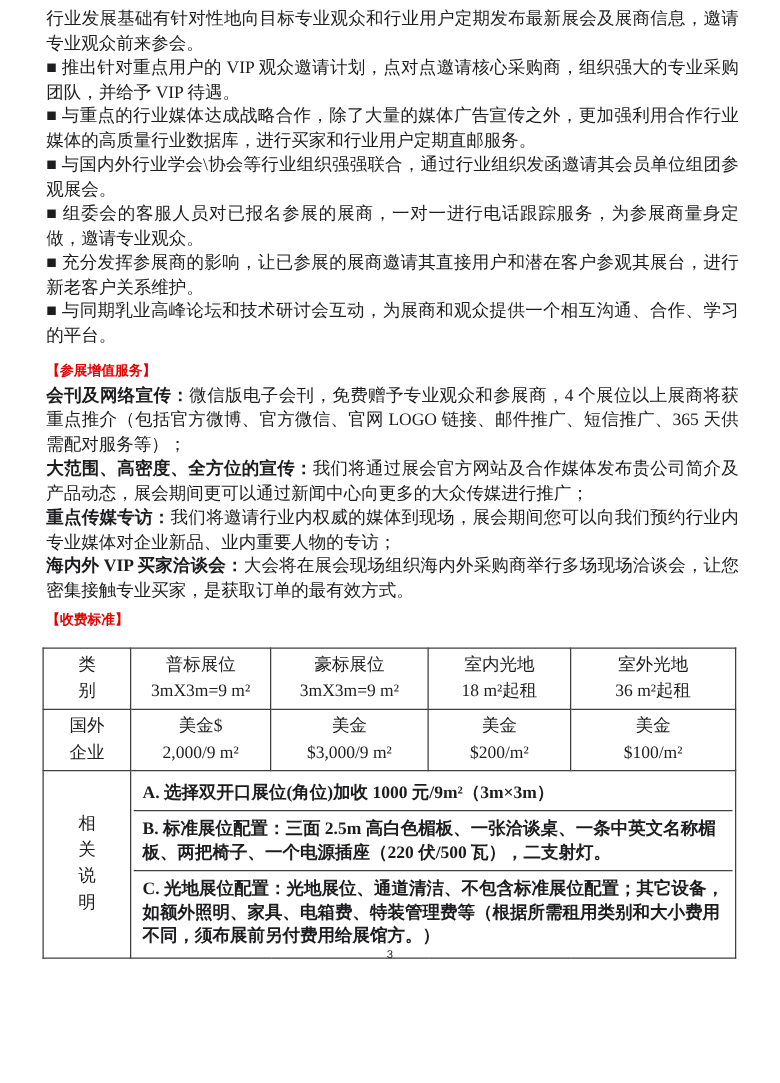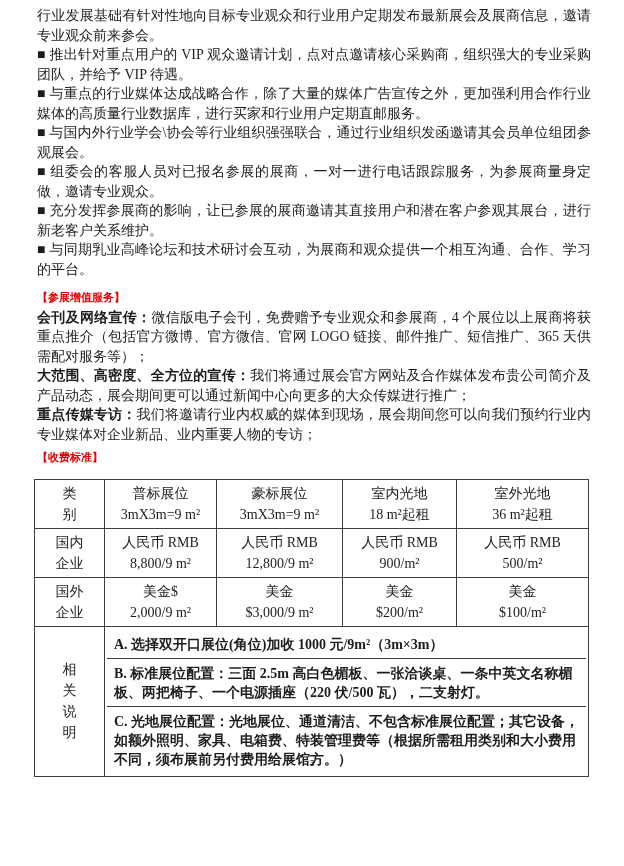--- a/index.html
+++ b/index.html
@@ -99,20 +99,23 @@
 
   <div class="para">
     <span class="svc-label">会刊及网络宣传：</span><span>微信版电子会刊，免费赠予专业观众和参展商，4 个展位以上展商将获重点推介（包括官方微博、官方微信、官网 LOGO 链接、邮件推广、短信推广、365 天供需配对服务等）；</span>
   </div>
   <div class="para">
     <span class="svc-label">大范围、高密度、全方位的宣传：</span><span>我们将通过展会官方网站及合作媒体发布贵公司简介及产品动态，展会期间更可以通过新闻中心向更多的大众传媒进行推广；</span>
   </div>
   <div class="para">
     <span class="svc-label">重点传媒专访：</span><span>我们将邀请行业内权威的媒体到现场，展会期间您可以向我们预约行业内专业媒体对企业新品、业内重要人物的专访；</span>
   </div>
+  <div class="para">
+    <span class="svc-label">海内外 VIP 买家洽谈会：</span><span>大会将在展会现场组织海内外采购商举行多场现场洽谈会，让您密集接触专业买家，是获取订单的最有效方式。</span>
+  </div>
 
   <div class="sec-header red spacer-sm">【收费标准】</div>
 
   <table class="fees">
     <colgroup>
       <col style="width:70px">
       <col style="width:112px">
       <col style="width:126px">
       <col style="width:114px">
       <col style="width:132px">
@@ -129,40 +132,20 @@
         <div>豪标展位</div>
         <div>3mX3m=9 m²</div>
       </td>
       <td>
         <div>室内光地</div>
         <div>18 m²起租</div>
       </td>
       <td>
         <div>室外光地</div>
         <div>36 m²起租</div>
-      </td>
-    </tr>
-    <tr class="row-h2">
-      <td class="cat-label">国内
-企业</td>
-      <td>
-        <div>人民币 RMB</div>
-        <div>8,800/9 m²</div>
-      </td>
-      <td>
-        <div>人民币 RMB</div>
-        <div>12,800/9 m²</div>
-      </td>
-      <td>
-        <div>人民币 RMB</div>
-        <div>900/m²</div>
-      </td>
-      <td>
-        <div>人民币 RMB</div>
-        <div>500/m²</div>
       </td>
     </tr>
     <tr class="row-h2">
       <td class="cat-label">国外
 企业</td>
       <td>
         <div>美金$</div>
         <div>2,000/9 m²</div>
       </td>
       <td>

